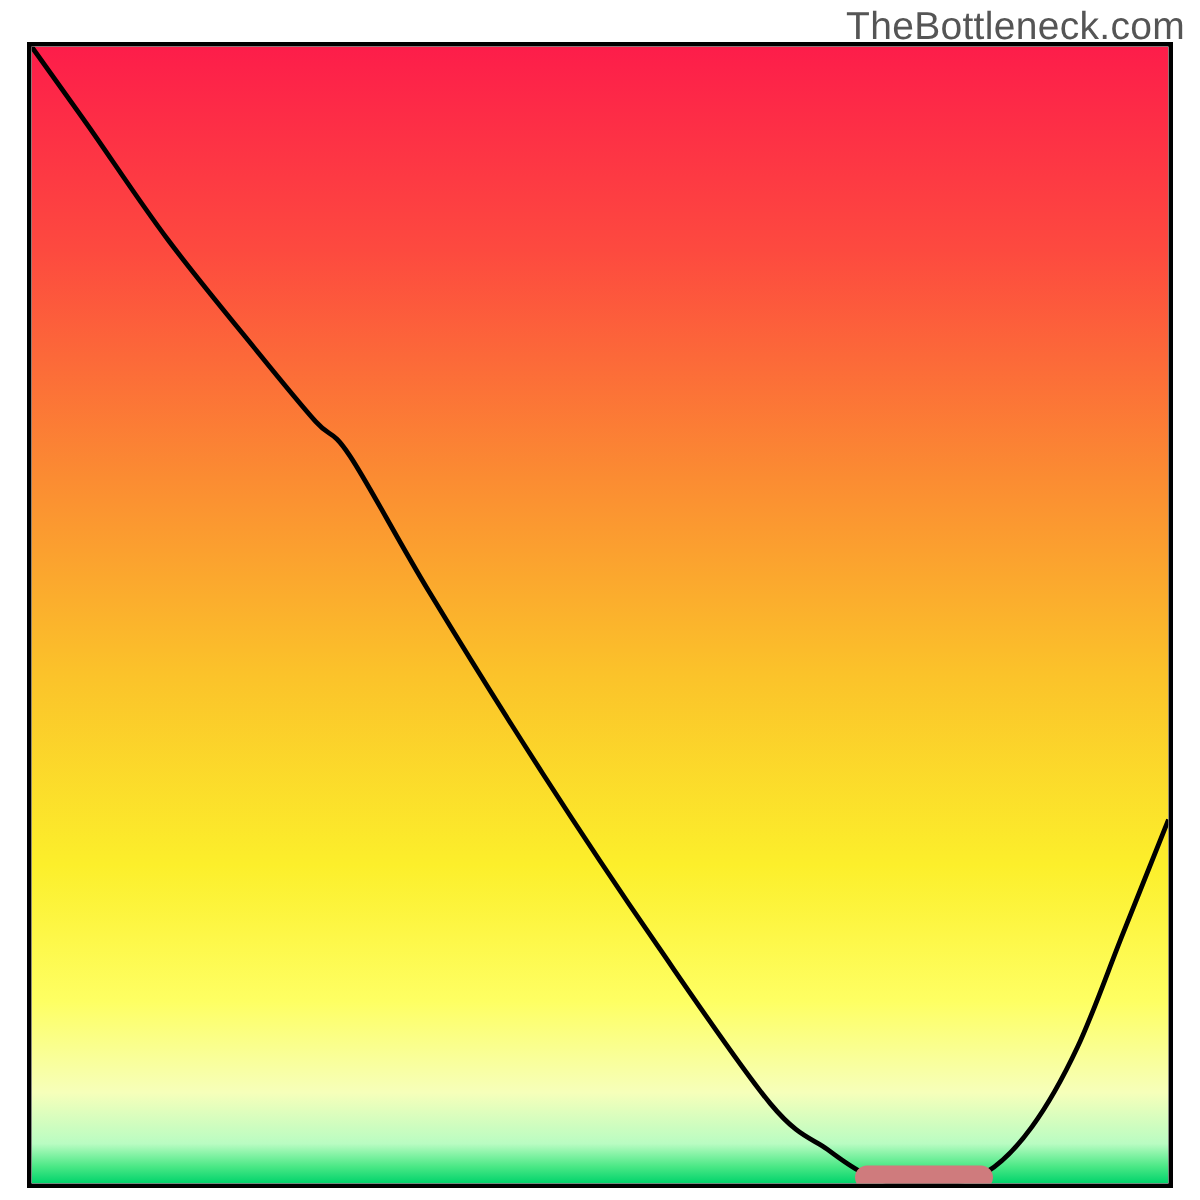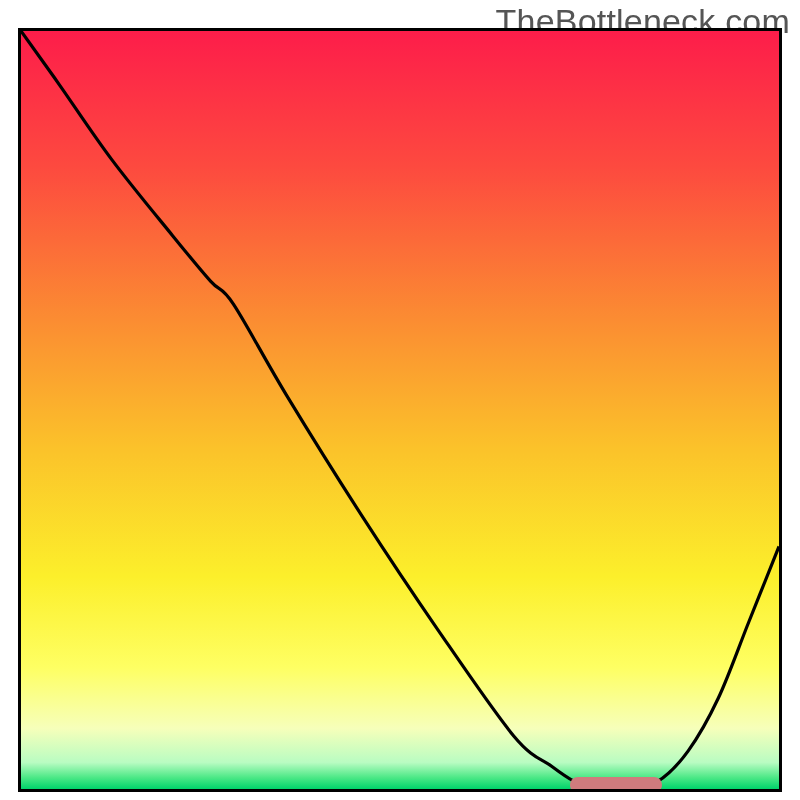--- a/index.html
+++ b/index.html
@@ -13,21 +13,21 @@
   .container {
     position: relative;
     width: 800px;
     height: 800px;
   }
   .watermark {
     position: absolute;
     top: 2px;
     right: 10px;
     color: #555;
-    font-size: 34px;
+    font-size: 26px;
     font-weight: 400;
     letter-spacing: 0.2px;
   }
   .plot-frame {
     position: absolute;
     left: 18px;
     top: 28px;
     width: 764px;
     height: 764px;
     border: 3px solid #000;

